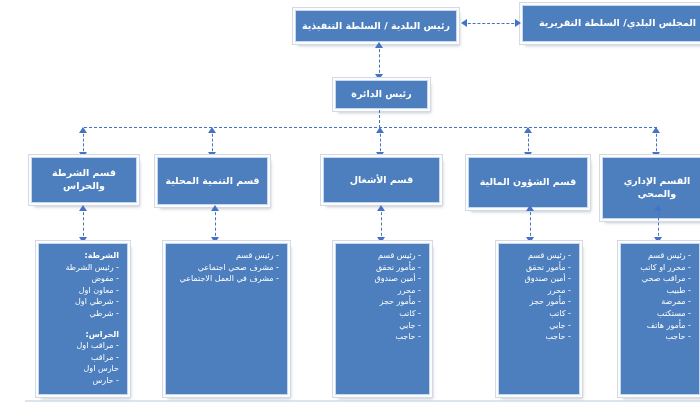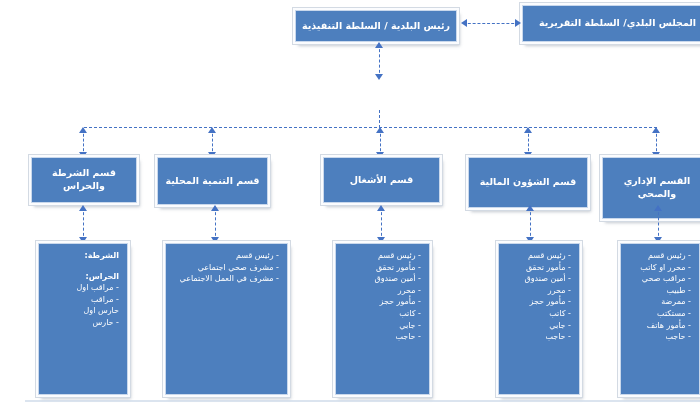--- a/index.html
+++ b/index.html
@@ -60,20 +60,23 @@
     <span>رئيس البلدية / السلطة التنفيذية</span>
   </div>
 
   <div class="box title-box" style="left:497px;top:5px;width:191px;height:37px">
     <span>المجلس البلدي/ السلطة التقريرية</span>
   </div>
 
   <div class="conn arr-h" style="left:438px;top:23px;width:56px"></div>
   <div class="conn arr-v" style="left:354px;top:44px;height:34px"></div>
 
+  <div class="box title-box" style="left:310px;top:80px;width:93px;height:29px">
+    <span>رئيس الدائرة</span>
+  </div>
 
   <div class="conn line-v" style="left:354px;top:110px;height:18px"></div>
   <div class="conn line-h" style="left:59px;top:127px;width:573px"></div>
 
   <div class="conn arr-v" style="left:58px;top:129px;height:27px"></div>
   <div class="conn arr-v" style="left:187px;top:129px;height:27px"></div>
   <div class="conn arr-v" style="left:355px;top:129px;height:27px"></div>
   <div class="conn arr-v" style="left:503px;top:129px;height:27px"></div>
   <div class="conn arr-v" style="left:631px;top:129px;height:27px"></div>
 
@@ -94,20 +97,25 @@
   </div>
 
   <div class="conn arr-v" style="left:58px;top:207px;height:34px"></div>
   <div class="conn arr-v" style="left:190px;top:207px;height:34px"></div>
   <div class="conn arr-v" style="left:356px;top:207px;height:34px"></div>
   <div class="conn arr-v" style="left:505px;top:207px;height:34px"></div>
   <div class="conn arr-v" style="left:633px;top:207px;height:34px"></div>
 
   <div class="box staff-box" style="left:13px;top:243px;width:90px;height:152px">
     <div class="group-header">الشرطة:</div>
+    <div class="group-items">- رئيس الشرطة
+- مفوض
+- معاون اول
+- شرطي اول
+- شرطي</div>
     <div class="group-header gap">الحراس:</div>
     <div class="group-items">- مراقب اول
 - مراقب
 حارس اول
 - حارس</div>
   </div>
 
   <div class="box staff-box" style="left:140px;top:243px;width:123px;height:152px">
     <div class="group-items">- رئيس قسم
 - مشرف صحي اجتماعي

